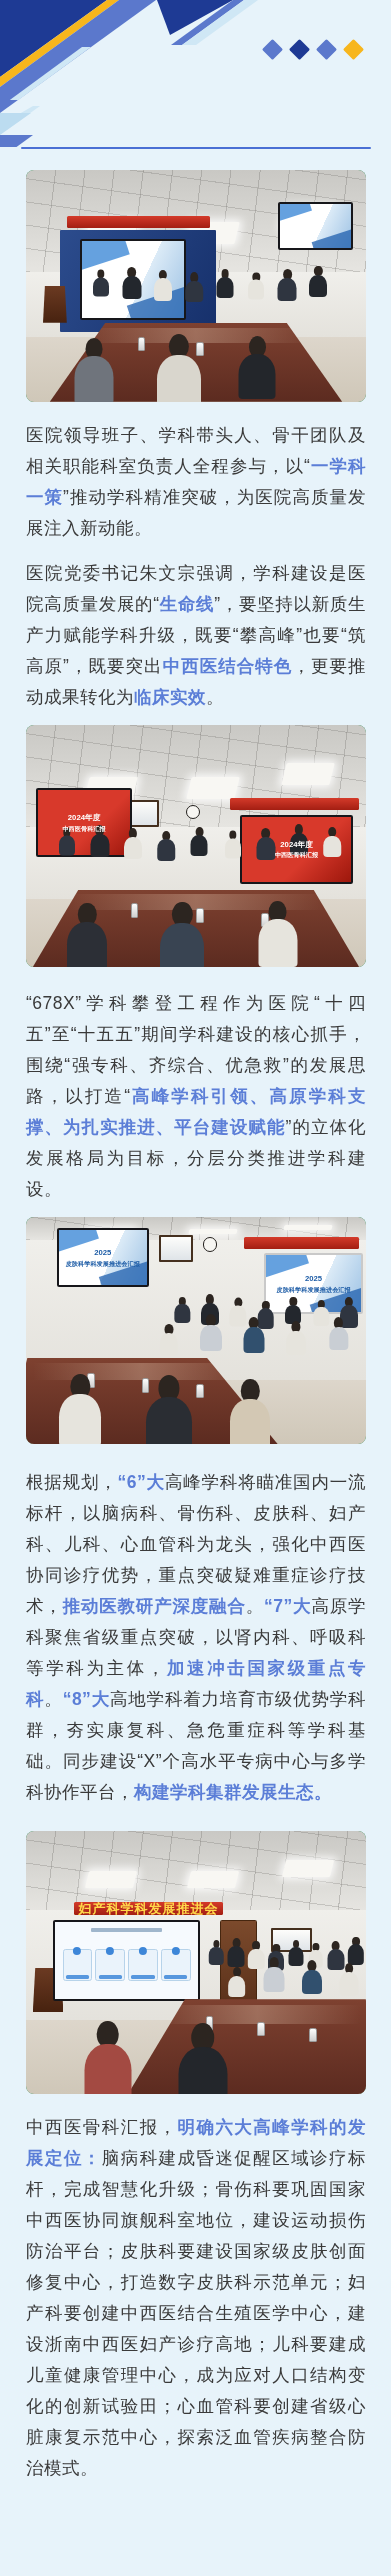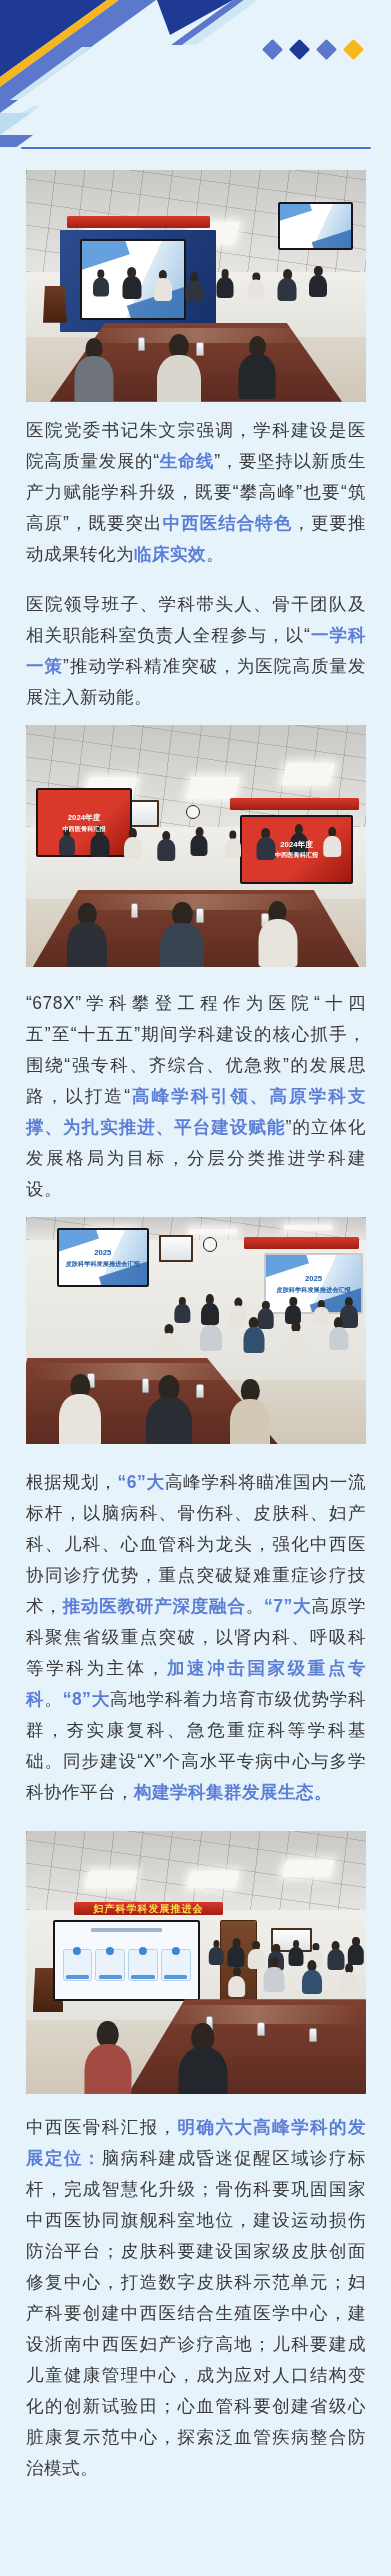--- a/index.html
+++ b/index.html
@@ -24,34 +24,34 @@
   
   .rule{height:2.1px;background:#4a6fd4;margin:0 20.6px;border-radius:1px;}
 
   
   .para{margin:0 26px;font-size:17.5px;line-height:31px;color:#3a3a3a;
         text-align:justify;letter-spacing:0.5px;}
   .para span.plain{color:#3a3a3a;}
   .para span.accent{color:#5b7ed7;font-weight:700;}
 
   
-  .photo{position:relative;width:340px;margin:0 auto;background:#15803d;overflow:hidden;border-radius:1px;}
+  .photo{position:relative;width:340px;margin:0 auto;background:#15803d;overflow:hidden;border-radius:8px;}
   .ceiling{position:absolute;left:0;right:0;top:0;background:
       repeating-linear-gradient(97deg,rgba(120,118,114,.35) 0 1px,transparent 1px 29px),
       repeating-linear-gradient(8deg,rgba(120,118,114,.3) 0 1px,transparent 1px 23px),
       linear-gradient(#c9c8c4,#e6e5e1);}
   .lightpanel{position:absolute;background:#f8f7f3;border-radius:1.5px;transform:skewX(-14deg);
       box-shadow:0 0 8.2px 3.1px rgba(255,255,255,.85);}
   .wall{position:absolute;left:0;right:0;background:linear-gradient(#f0efeb,#e4e2dc);}
   .floor{position:absolute;left:0;right:0;bottom:0;background:linear-gradient(#ddd6cb,#cfc7b8);}
   .wallpanel{position:absolute;background:linear-gradient(120deg,#2c4c8d,#16306b);border-radius:1px;}
   .banner{position:absolute;display:flex;align-items:center;justify-content:center;
       border-radius:1.5px;overflow:hidden;white-space:nowrap;}
   .banner.red{background:linear-gradient(#d43a2a,#a31e12);color:#ffd94a;}
-  .banner span{font-size:10px;font-weight:700;letter-spacing:1px;}
+  .banner span{font-size:13px;font-weight:700;letter-spacing:1px;}
   .screen{position:absolute;border:2.1px solid #16161a;border-radius:2.1px;background:#fff;
       display:flex;flex-direction:column;align-items:center;justify-content:center;overflow:hidden;}
   .screen.proj{border-color:#c9c9c9;}
   .slide-blue{position:absolute;inset:0;background:linear-gradient(115deg,#ffffff 58%,#dcebf7 58%,#9dc2e4);}
   .slide-blue::before{content:"";position:absolute;left:-14%;top:-30%;width:55%;height:60%;
       background:#4a90d9;transform:rotate(-18deg);opacity:.85;}
   .slide-blue::after{content:"";position:absolute;right:-10%;bottom:-35%;width:60%;height:65%;
       background:#1f5fae;transform:rotate(-18deg);opacity:.75;}
   .slide-red{position:absolute;inset:0;background:linear-gradient(135deg,#d8392b 60%,#9d170c);}
   .slide-text{position:relative;z-index:2;text-align:center;width:92%;}
@@ -175,22 +175,22 @@
         </div>
         <div class="person" style="left: 45%; top: 103%; width: 44px; height: 75px;">
           <div class="head"></div>
           <div class="body" style="background: rgb(217, 214, 205);"></div>
         </div>
         <div class="person" style="left: 68%; top: 99%; width: 37px; height: 63px;">
           <div class="head"></div>
           <div class="body" style="background: rgb(35, 38, 43);"></div>
         </div>
       </div>
+      <p class="para" style="margin-top: 18.5px;"><span class="plain">医院领导班子、学科带头人、骨干团队及相关职能科室负责人全程参与，以“</span><span class="accent">一学科一策</span><span class="plain">”推动学科精准突破，为医院高质量发展注入新动能。</span></p>
       <p class="para" style="margin-top: 13.4px;"><span class="plain">医院党委书记朱文宗强调，学科建设是医院高质量发展的“</span><span class="accent">生命线</span><span class="plain">”，要坚持以新质生产力赋能学科升级，既要“攀高峰”也要“筑高原”，既要突出</span><span class="accent">中西医结合特色</span><span class="plain">，更要推动成果转化为</span><span class="accent">临床实效</span><span class="plain">。</span></p>
-      <p class="para" style="margin-top: 18.5px;"><span class="plain">医院领导班子、学科带头人、骨干团队及相关职能科室负责人全程参与，以“</span><span class="accent">一学科一策</span><span class="plain">”推动学科精准突破，为医院高质量发展注入新动能。</span></p>
       <div class="photo" style="height: 242px; margin-top: 12.4px;">
         <div class="ceiling" style="height: 42%;">
           <div class="lightpanel" style="left: 18%; top: 51%; width: 14%; height: 22%;"></div>
           <div class="lightpanel" style="left: 48%; top: 51%; width: 14%; height: 22%;"></div>
           <div class="lightpanel" style="left: 76%; top: 37%; width: 14%; height: 22%;"></div>
         </div>
         <div class="wall" style="top: 42%; height: 30%;"></div>
         <div class="floor" style="height: 28%;"></div>
         <div class="winframe" style="left: 30%; top: 31%; width: 9%; height: 11%;">
           <i></i>

